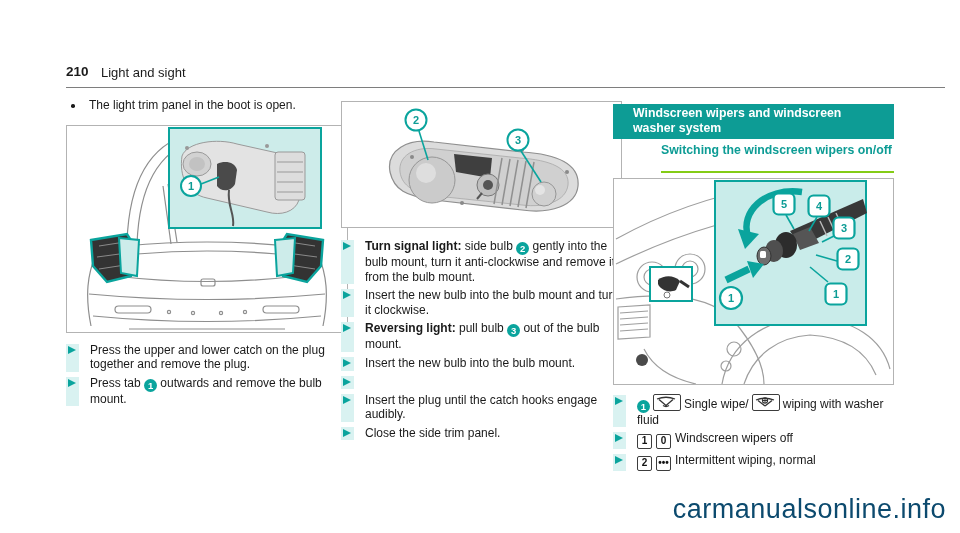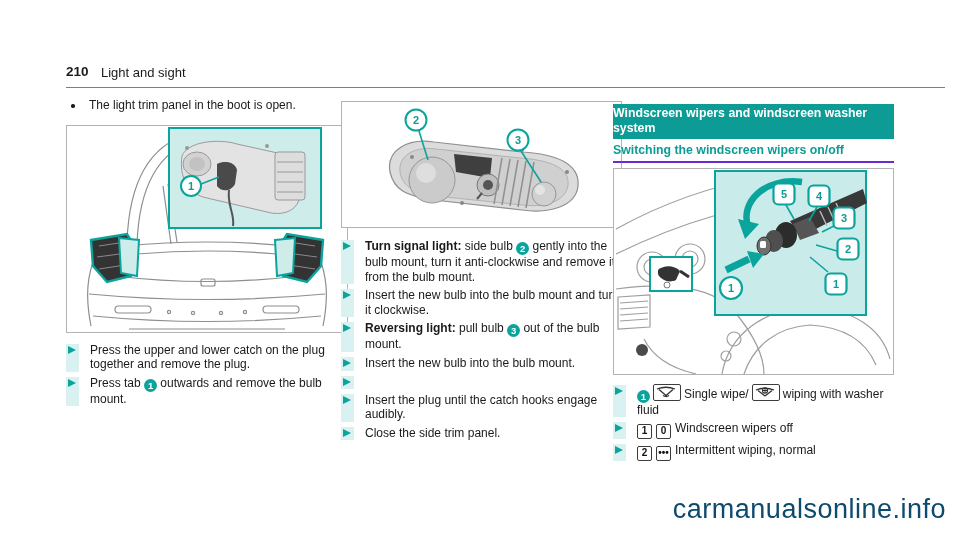--- a/index.html
+++ b/index.html
@@ -35,23 +35,23 @@
 
   .badge{display:inline-block;width:13px;height:13px;border-radius:50%;background:#0aa49d;color:#fff;
          font-size:9.5px;font-weight:bold;line-height:13px;text-align:center;vertical-align:-2px;}
   .keybox{display:inline-block;min-width:11px;height:13px;border:1px solid #3c3c3c;border-radius:2px;
           font-size:10px;font-weight:bold;line-height:12.5px;text-align:center;padding:0 1px;
           vertical-align:-2px;background:#fff;margin-right:4px;color:#111;}
   .iconbox{display:inline-block;width:26px;height:15px;border:1px solid #3c3c3c;border-radius:2px;
            vertical-align:-3.5px;background:#fff;margin:0 3px;}
   .iconbox svg{display:block;}
 
-  .teal-box{background:#0d9c95;color:#fff;font-weight:bold;font-size:12.3px;line-height:14.8px;padding:2px 0 3px;}
-  .sub-head{color:#0d9c95;font-weight:bold;font-size:12.3px;border-bottom:2px solid #6d28d9;
-            padding:4px 0 4px;}
+  .teal-box{background:#0d9c95;color:#fff;font-weight:bold;font-size:12.3px;line-height:14.8px;padding:2px 20px 3px;}
+  .sub-head{color:#0d9c95;font-weight:bold;font-size:12.3px;border-bottom:2px solid #84cc16;
+            padding:4px 0 14px;margin-left:48px;}
 
   .watermark{position:absolute;right:14px;bottom:8px;font-size:27px;color:#0c4a6e;letter-spacing:.5px;}
 </style>
 </head>
 <body>
 
 <div class="page">
 
   <div class="hdr-num">210</div>
   <div class="hdr-title">Light and sight</div>

